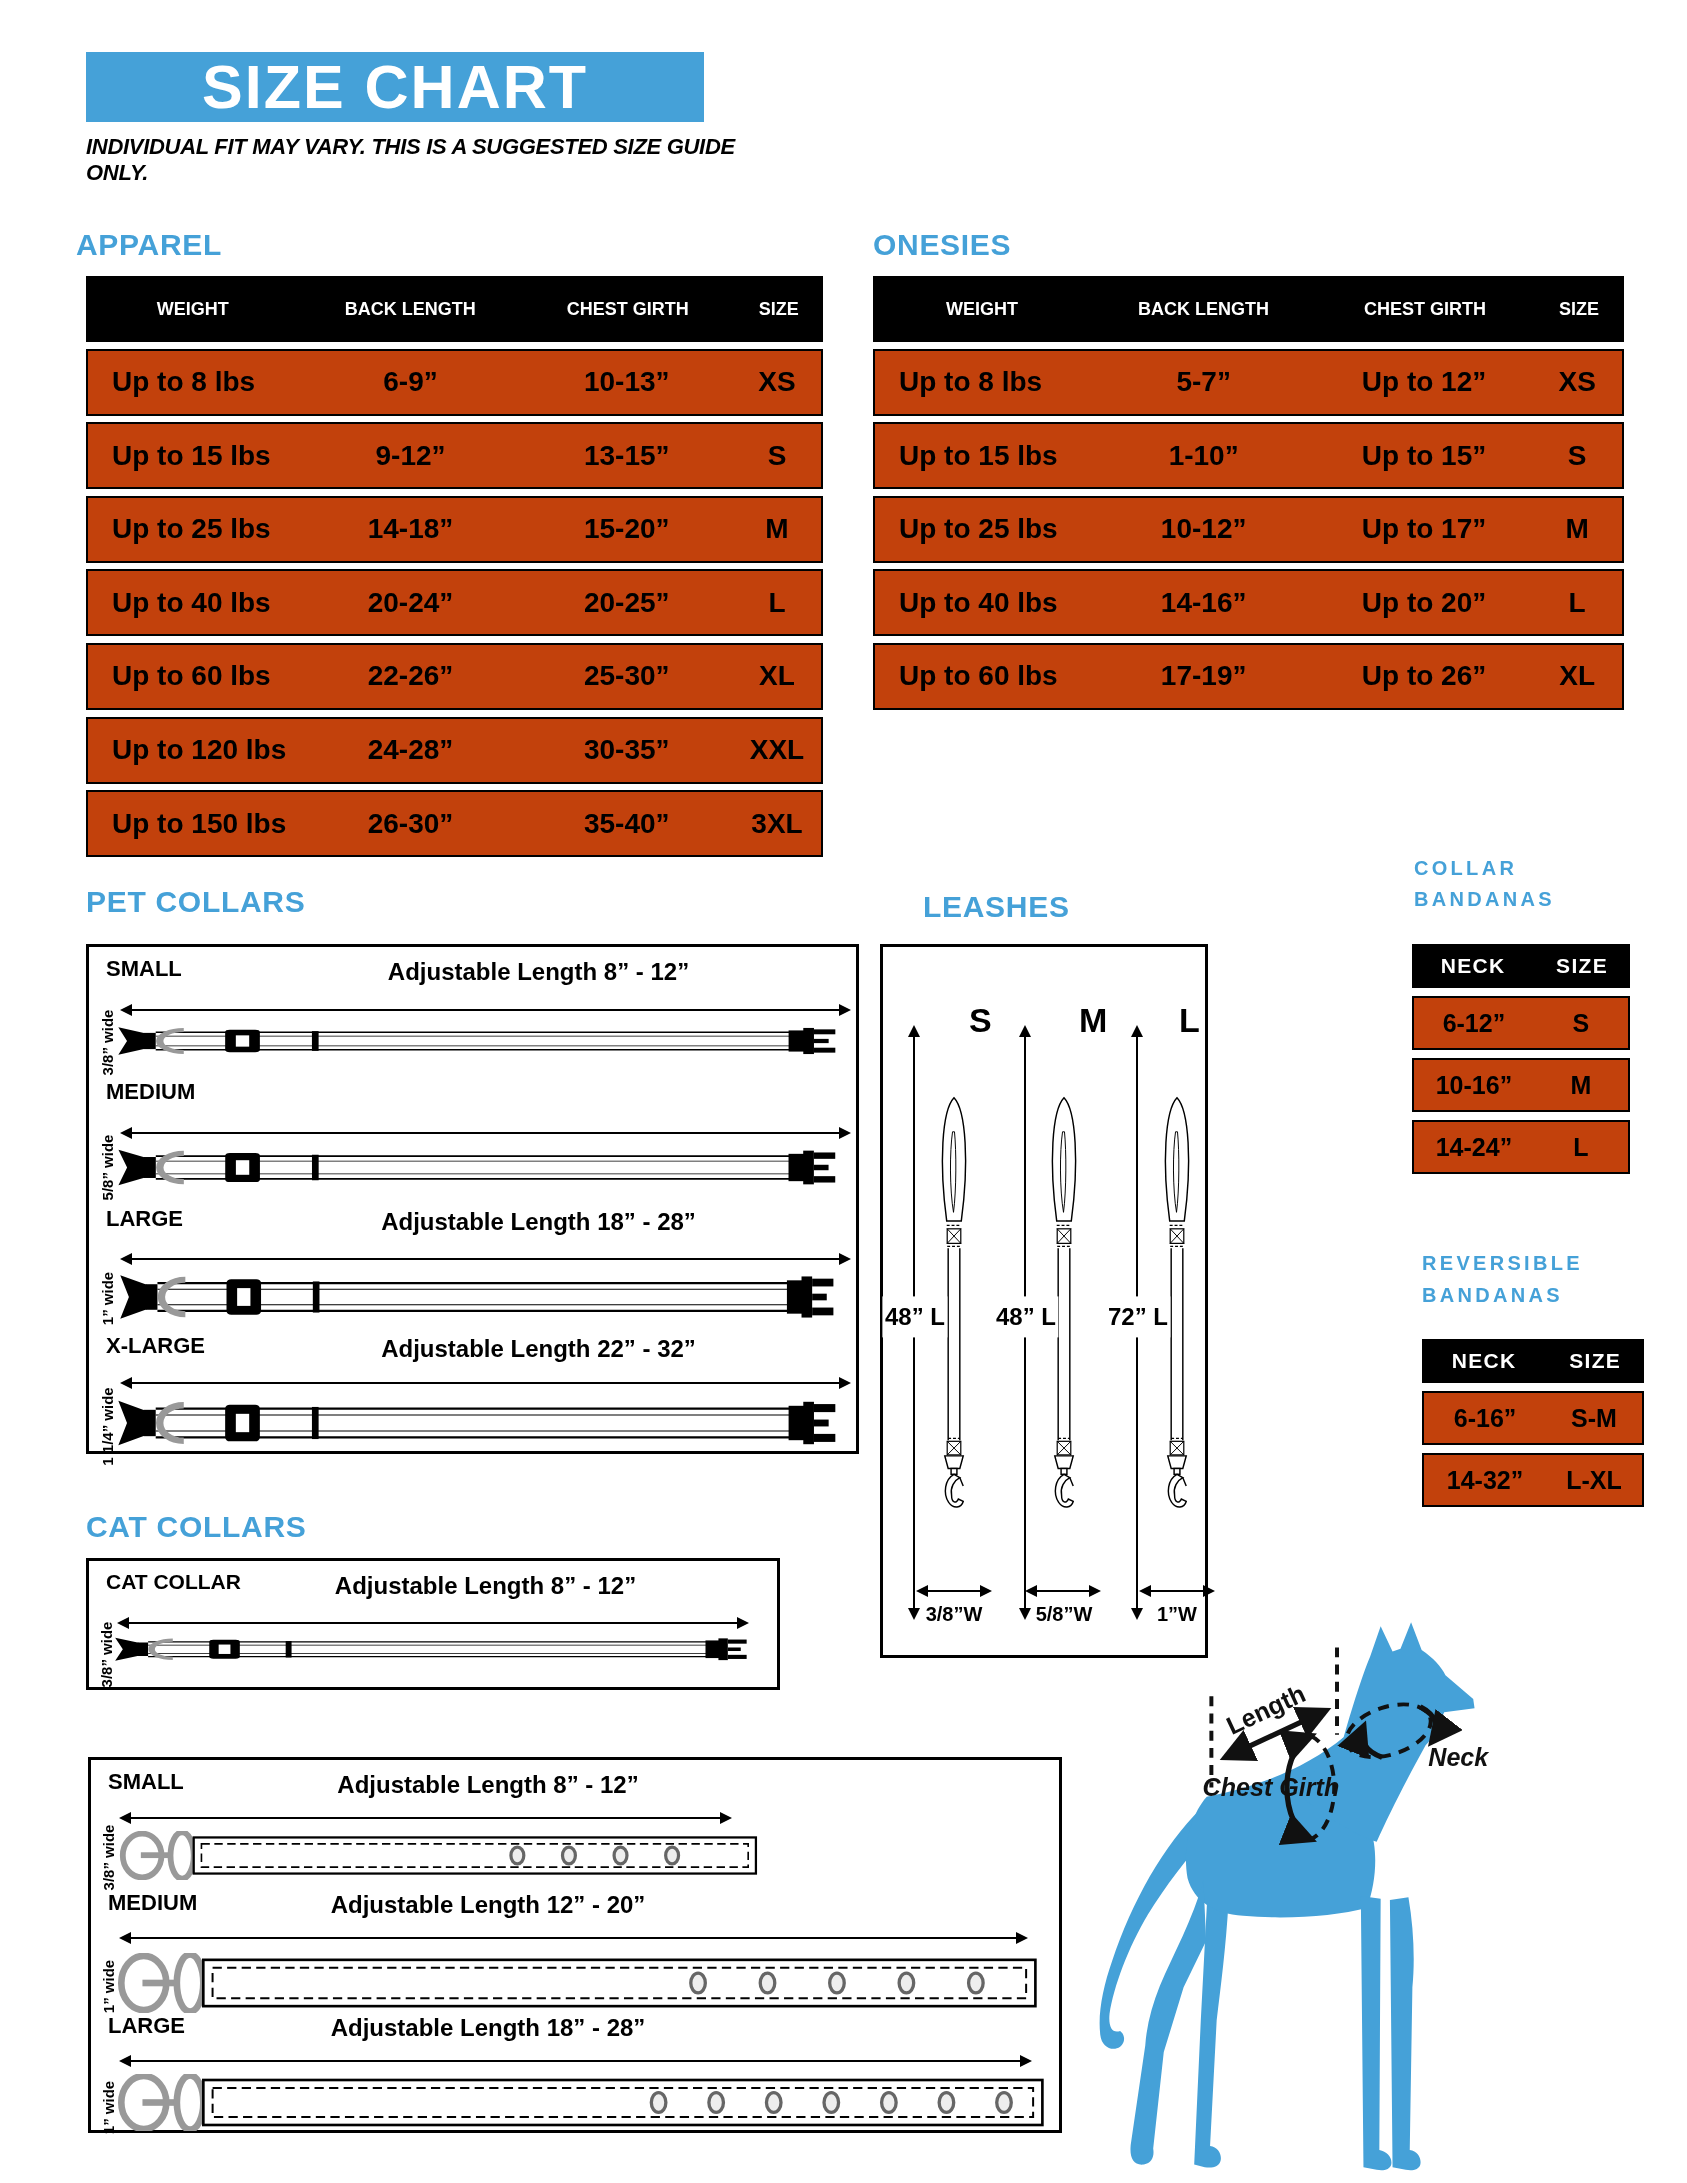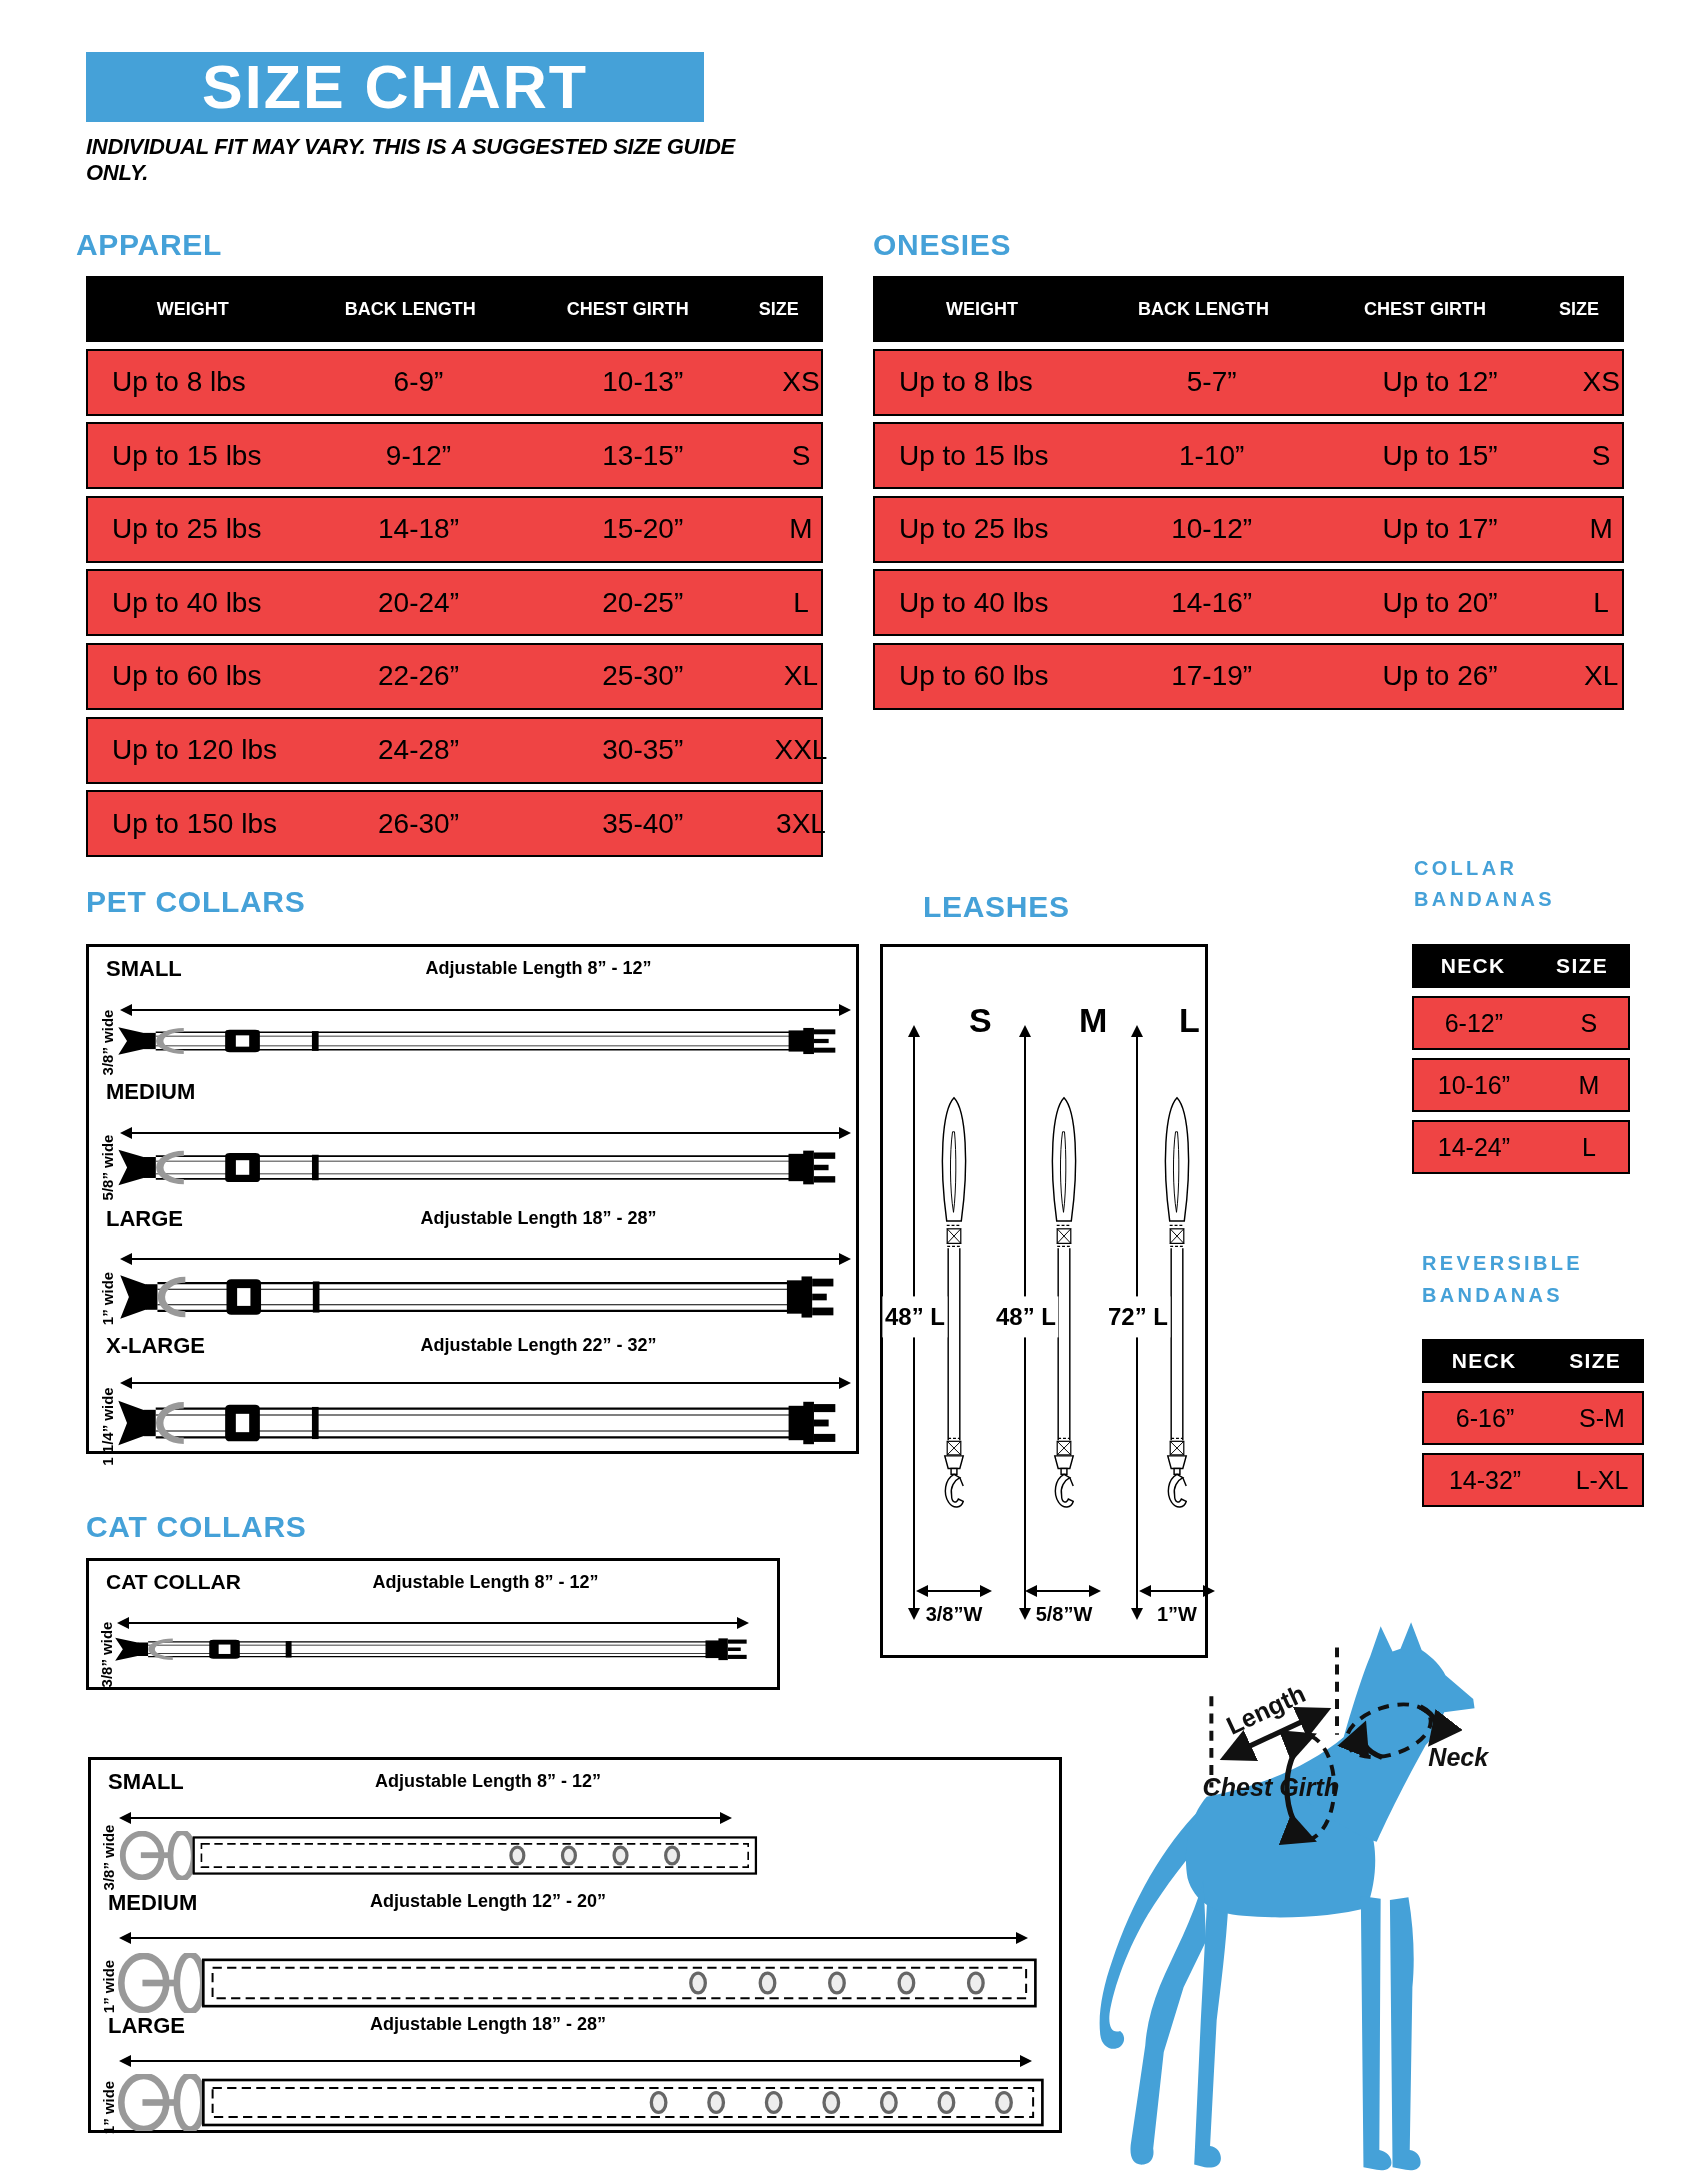--- a/index.html
+++ b/index.html
@@ -11,28 +11,28 @@
   .banner .t{color:#fff;font-weight:bold;font-size:61px;letter-spacing:2px;}
   .disclaimer{font-size:22px;font-weight:bold;font-style:italic;letter-spacing:-0.3px;}
   .sechead{color:var(--accent_blue,#45A1D8);font-weight:bold;font-size:30px;letter-spacing:0.7px;white-space:nowrap;}
   .sechead.sp{font-size:20px;letter-spacing:3.3px;}
   .table{position:absolute;}
   .g4{display:grid;grid-template-columns:29% 30% 29% 12%;align-items:center;}
   .g2{display:grid;grid-template-columns:56% 44%;align-items:center;}
   .thead{background:#000;color:#fff;font-weight:bold;}
   .thead.h1{height:66px;font-size:18px;}
   .thead.h2{height:44px;font-size:21px;letter-spacing:1.3px;}
-  .trow{border:2.6px solid #000;background:#ef4444;font-weight:normal;gap:8px;}
+  .trow{border:2.6px solid #000;background:#c2410c;font-weight:bold;}
   .trow.h1{height:63px;margin-top:6.6px;font-size:28px;}
   .trow.h2{height:50px;margin-top:8px;font-size:25px;}
   .c{text-align:center;}
   .c.left{text-align:left;padding-left:24px;}
   .obox{position:absolute;border:3.3px solid #000;background:#fff;}
   .rowlab{position:absolute;font-weight:bold;font-size:22px;white-space:nowrap;}
-  .adjlab{position:absolute;font-weight:bold;font-size:18px;text-align:center;white-space:nowrap;}
+  .adjlab{position:absolute;font-weight:bold;font-size:24px;text-align:center;white-space:nowrap;}
   .wlab{position:absolute;font-weight:bold;font-size:15px;width:86px;height:17px;text-align:center;
         transform:rotate(-90deg);white-space:nowrap;}
   .harrow{position:absolute;height:2px;background:#000;}
   .harrow::before{content:'';position:absolute;left:-11.2px;top:-5px;width:0;height:0;
         border:6px solid transparent;border-right:12px solid #000;}
   .harrow::after{content:'';position:absolute;right:-11.2px;top:-5px;width:0;height:0;
         border:6px solid transparent;border-left:12px solid #000;}
   .varrow{position:absolute;width:2px;background:#000;}
   .varrow::before{content:'';position:absolute;top:-11.2px;left:-5px;width:0;height:0;
         border:6px solid transparent;border-bottom:12px solid #000;}

